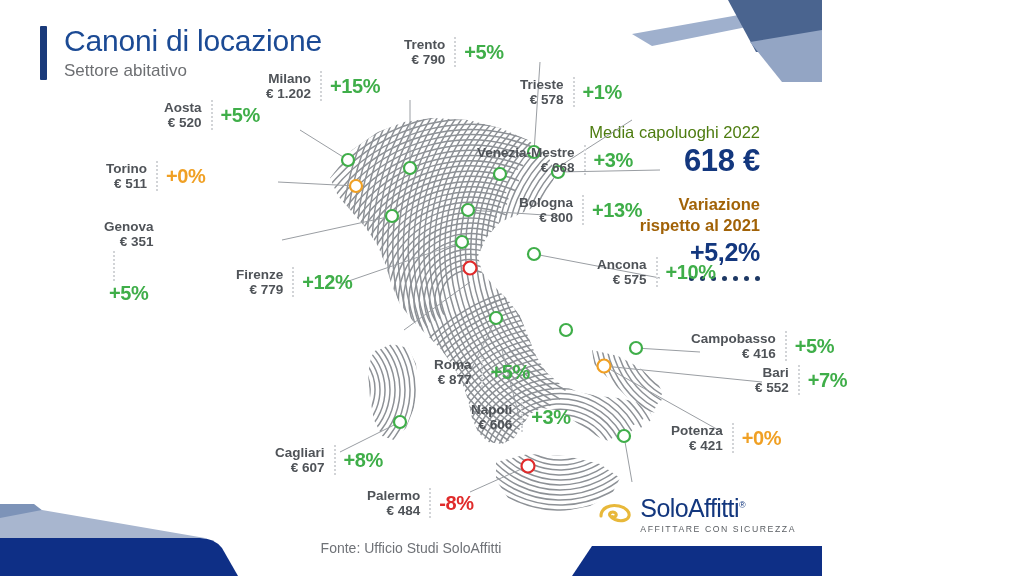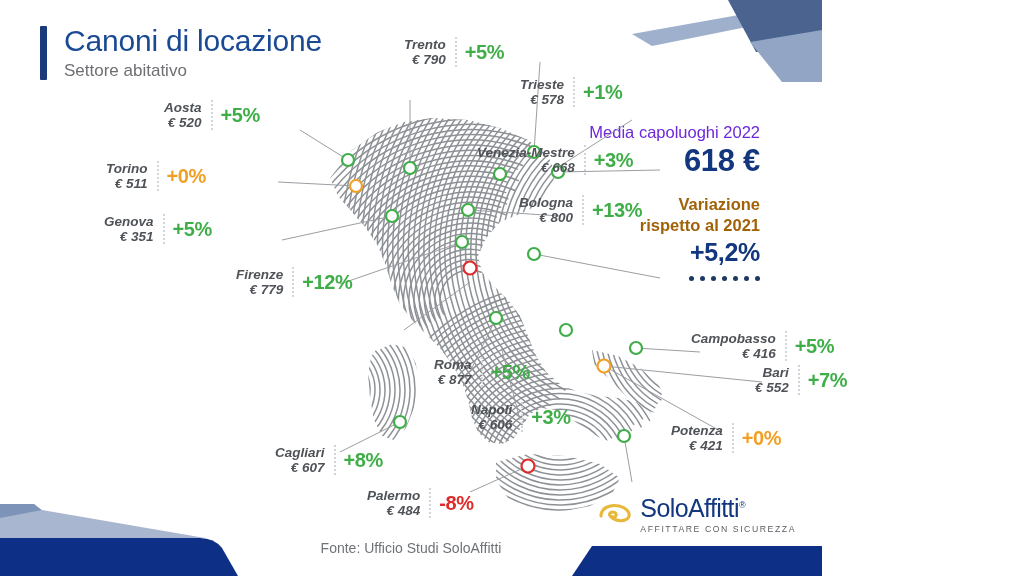--- a/index.html
+++ b/index.html
@@ -18,33 +18,33 @@
   #deco-br{right:0;bottom:0;width:260px;height:46px;}
 
   
   #title-block{position:absolute;left:40px;top:26px;display:flex;align-items:flex-start;}
   #title-bar{width:7px;height:54px;background:#1a3a7a;margin-right:17px;border-radius:1px;}
   #title-main{font-size:30px;color:#1b4a94;letter-spacing:-.2px;line-height:1.02;font-weight:400;}
   #title-sub{font-size:17px;color:#6d6f72;margin-top:4px;font-weight:400;}
 
   
   #stats{position:absolute;right:62px;top:122px;text-align:right;width:250px;}
-  .stat-cap{font-size:16.5px;color:#6d28d9;line-height:1.28;}
+  .stat-cap{font-size:16.5px;color:#4d7c0f;line-height:1.28;}
   .stat-big{font-size:31px;color:#13377e;font-weight:bold;line-height:1.12;margin-top:1px;letter-spacing:-.3px;}
   .stat-cap2{font-size:16.5px;color:#a16207;line-height:1.28;margin-top:15px;font-weight:bold;}
   .stat-big2{font-size:25px;color:#13377e;font-weight:bold;line-height:1.15;margin-top:2px;letter-spacing:-.3px;}
   #stat-dots{margin-top:9px;display:flex;justify-content:flex-end;gap:6px;}
   #stat-dots i{width:5px;height:5px;border-radius:50%;background:#1d3864;display:block;}
 
   
   #map-svg{position:absolute;left:0;top:0;width:1024px;height:576px;}
 
   
   .city{position:absolute;display:flex;align-items:center;white-space:nowrap;}
-  .city-txt{text-align:right;line-height:1.14;font-style:italic;}
+  .city-txt{text-align:right;line-height:1.14;}
   .city-name{font-size:13.5px;color:#4f5358;font-weight:bold;}
   .city-val{font-size:13.5px;color:#4f5358;font-weight:bold;}
   .divider{width:0;border-left:2px dotted #d2d4d7;align-self:stretch;margin:1px 8px 1px 9px;min-height:30px;}
   .pct{font-size:20px;font-weight:bold;letter-spacing:-.4px;}
   .pct.up{color:#3fae49;}
   .pct.flat{color:#f0a024;}
   .pct.down{color:#e02b2b;}
 
   
   #fonte{position:absolute;left:0;right:0;top:540px;text-align:center;font-size:14px;color:#6f7277;}
@@ -374,20 +374,28 @@
 
   <div class="city" style="left:164px;top:99px;">
     <div class="city-txt">
         <div class="city-name">Aosta</div>
         <div class="city-val">€ 520</div>
       </div>
     <div class="divider"></div>
     <div class="pct up">+5%</div>
   </div>
 
+  <div class="city" style="left:266px;top:70px;">
+    <div class="city-txt">
+        <div class="city-name">Milano</div>
+        <div class="city-val">€ 1.202</div>
+      </div>
+    <div class="divider"></div>
+    <div class="pct up">+15%</div>
+  </div>
 
   <div class="city" style="left:404px;top:36px;">
     <div class="city-txt">
         <div class="city-name">Trento</div>
         <div class="city-val">€ 790</div>
       </div>
     <div class="divider"></div>
     <div class="pct up">+5%</div>
   </div>
 
@@ -411,21 +419,21 @@
 
   <div class="city" style="left:106px;top:160px;">
     <div class="city-txt">
         <div class="city-name">Torino</div>
         <div class="city-val">€ 511</div>
       </div>
     <div class="divider"></div>
     <div class="pct flat">+0%</div>
   </div>
 
-  <div class="city" style="left:104px;top:213px;">
+  <div class="city" style="left:104px;top:219px;flex-direction:column;">
     <div class="city-txt">
         <div class="city-name">Genova</div>
         <div class="city-val">€ 351</div>
       </div>
     <div class="divider"></div>
     <div class="pct up">+5%</div>
   </div>
 
   <div class="city" style="left:519px;top:194px;">
     <div class="city-txt">
@@ -438,20 +446,28 @@
 
   <div class="city" style="left:236px;top:266px;">
     <div class="city-txt">
         <div class="city-name">Firenze</div>
         <div class="city-val">€ 779</div>
       </div>
     <div class="divider"></div>
     <div class="pct up">+12%</div>
   </div>
 
+  <div class="city" style="left:597px;top:256px;">
+    <div class="city-txt">
+        <div class="city-name">Ancona</div>
+        <div class="city-val">€ 575</div>
+      </div>
+    <div class="divider"></div>
+    <div class="pct up">+10%</div>
+  </div>
 
 
   <div class="city" style="left:434px;top:356px;">
     <div class="city-txt">
         <div class="city-name">Roma</div>
         <div class="city-val">€ 877</div>
       </div>
     <div class="divider"></div>
     <div class="pct up">+5%</div>
   </div>

